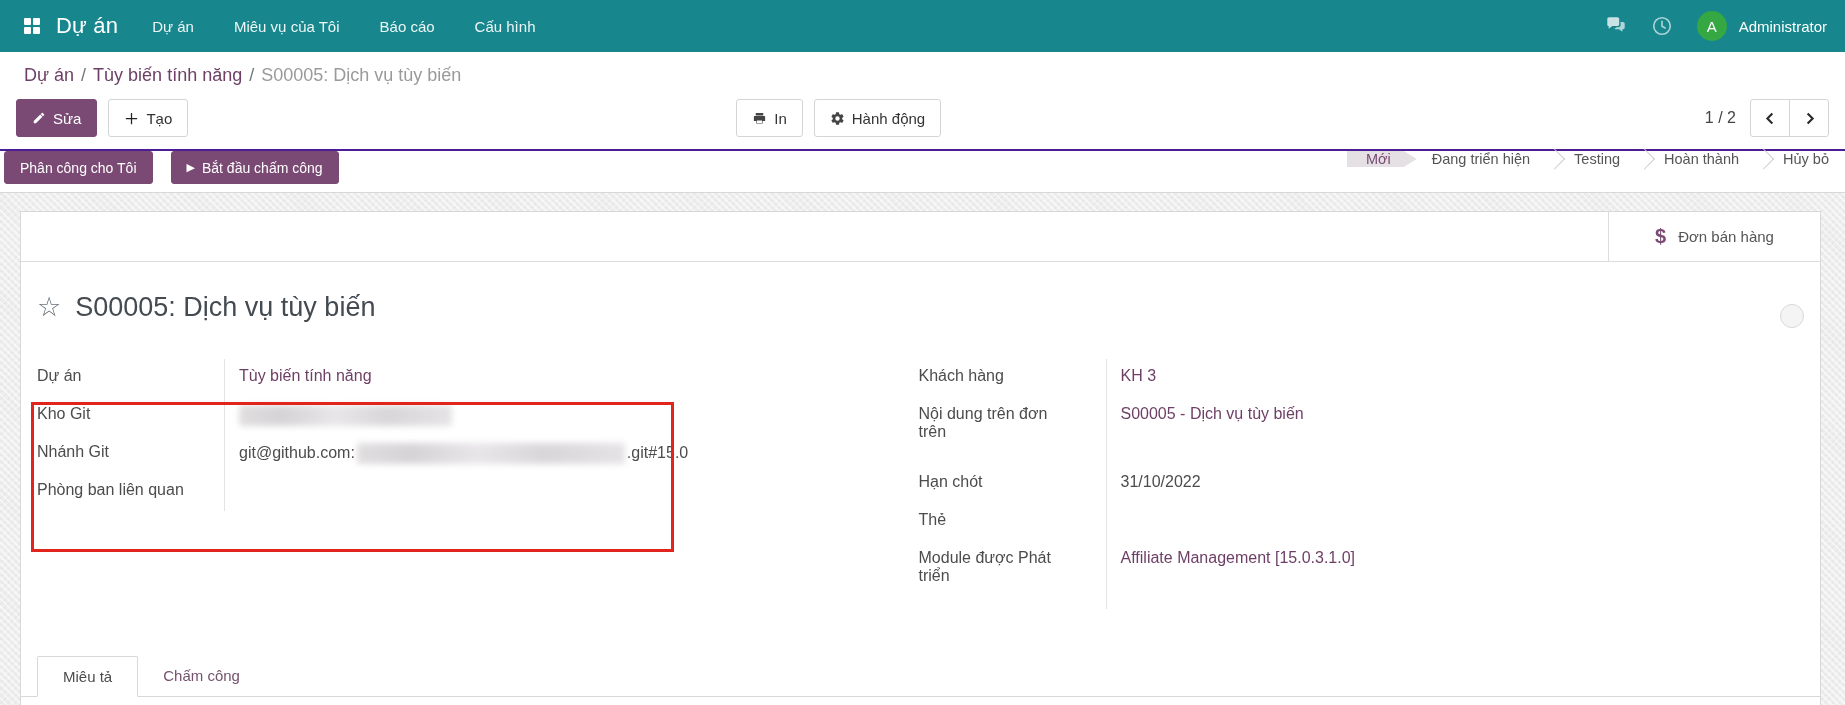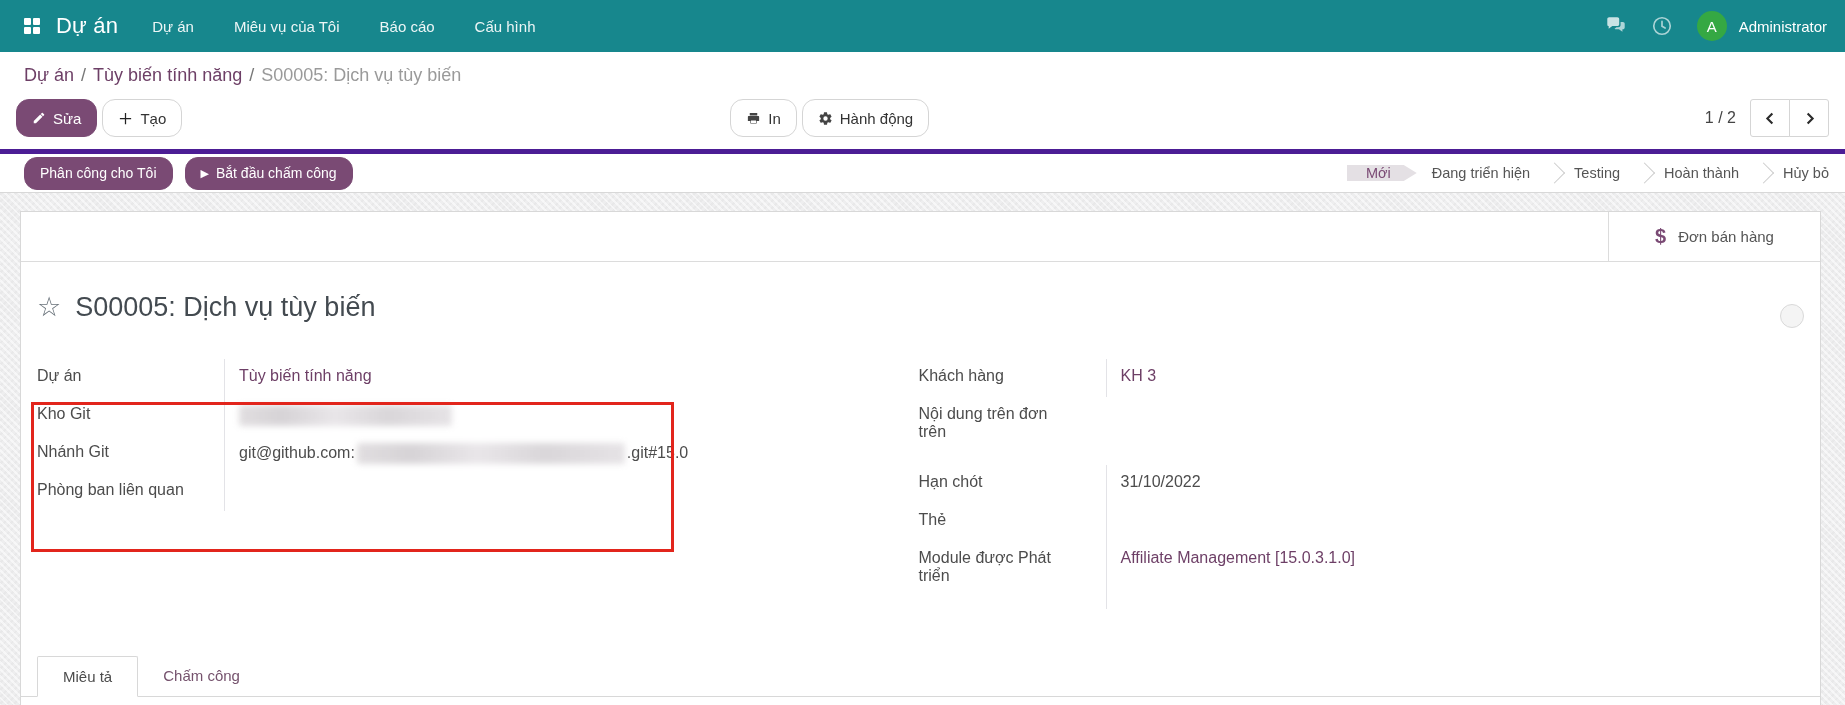--- a/index.html
+++ b/index.html
@@ -29,33 +29,33 @@
   .nav-ico{width:22px;height:22px;opacity:.85;cursor:pointer}
   .avatar{width:30px;height:30px;border-radius:50%;background:var(--green);color:#fff;
     display:flex;align-items:center;justify-content:center;font-size:15px;font-weight:500;cursor:pointer}
   .username{font-size:15px;margin-left:-12px;cursor:pointer}
   
   .control-panel{background:#fff;padding:0}
   .breadcrumb{padding:13px 24px 9px;font-size:18px;color:#9a9a9a}
   .breadcrumb a{color:var(--link-purple);text-decoration:none;cursor:pointer}
   .breadcrumb .sep{color:#777;margin:0 7px}
   .cp-buttons{display:flex;align-items:center;padding:0 16px;margin:4px 0 12px}
-  .btn{font-size:15px;border:1px solid #d5d5d5;background:#fff;border-radius:13px;
+  .btn{font-size:15px;border:1px solid #d5d5d5;background:#fff;border-radius:3px;
     height:38px;padding:0 15px;display:inline-flex;align-items:center;gap:7px;color:#333;cursor:pointer}
   .btn.primary{background:var(--purple);border-color:var(--purple);color:#fff}
-  .btn + .btn{margin-left:5px}
+  .btn + .btn{margin-left:11px}
   .mid-group{margin-left:548px;display:flex}
   .pager{margin-left:auto;display:flex;align-items:center;gap:14px}
   .pager-count{font-size:16px;color:#444}
   .pager-btns{display:flex}
   .pager-btns .btn{width:40px;justify-content:center;padding:0;border-radius:3px 0 0 3px}
   .pager-btns .btn:last-child{margin-left:-1px;border-radius:0 3px 3px 0}
   
-  .statusbar{display:flex;align-items:center;height:44px;border-top:5px solid #4c1d95;
-    border-bottom:1px solid var(--border);padding-left:24px}
+  .statusbar{display:flex;align-items:flex-start;height:44px;border-top:2px solid #4c1d95;
+    border-bottom:1px solid var(--border);padding-left:4px}
   .sb-left{display:flex;align-items:center;gap:7px}
   .btn.sb{height:33px;font-size:14px}
   .stages{margin-left:auto;display:flex;align-items:stretch;padding-right:14px}
   .stage{display:flex;align-items:center;font-size:14.5px;color:#555;padding:0 15px;cursor:pointer;white-space:nowrap}
   .stage.active{background:var(--stage-active-bg);color:var(--purple);font-weight:400;
     padding:0 26px 0 19px;clip-path:polygon(0 0,calc(100% - 13px) 0,100% 50%,calc(100% - 13px) 100%,0 100%)}
   .stage-sep{width:14px;position:relative}
   .stage-sep i{position:absolute;top:50%;left:2px;width:15px;height:15px;border-top:1px solid #ccc;
     border-right:1px solid #ccc;transform:translateY(-50%) rotate(45deg)}
   
@@ -247,20 +247,21 @@
         </div>
       </div>
 
       <div class="fcol">
         <div class="frow">
           <div class="f-label">Khách hàng</div>
           <div class="f-value"><a>KH 3</a></div>
         </div>
         <div class="frow h2">
           <div class="f-label force-wrap"><span>Nội dung trên đơn trên</span></div>
+          <div class="f-value"><a>S00005 - Dịch vụ tùy biến</a></div>
         </div>
         <div class="frow">
           <div class="f-label">Hạn chót</div>
           <div class="f-value">31/10/2022</div>
         </div>
         <div class="frow">
           <div class="f-label">Thẻ</div>
           <div class="f-value"></div>
         </div>
         <div class="frow h2">

